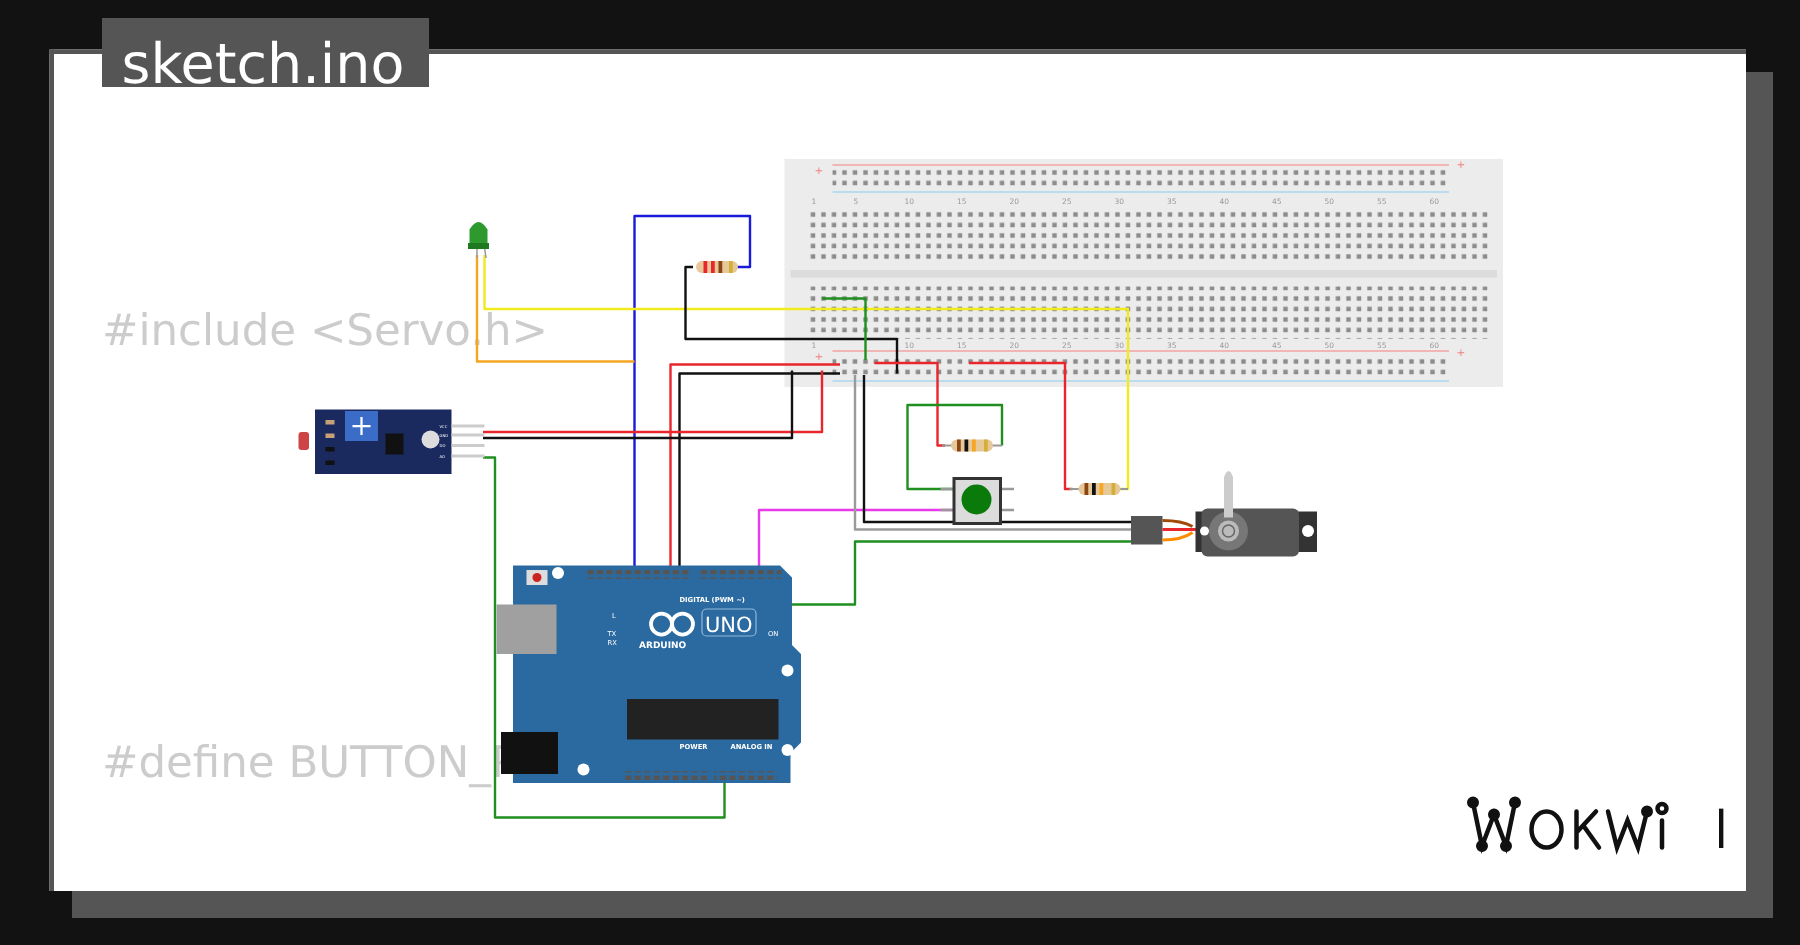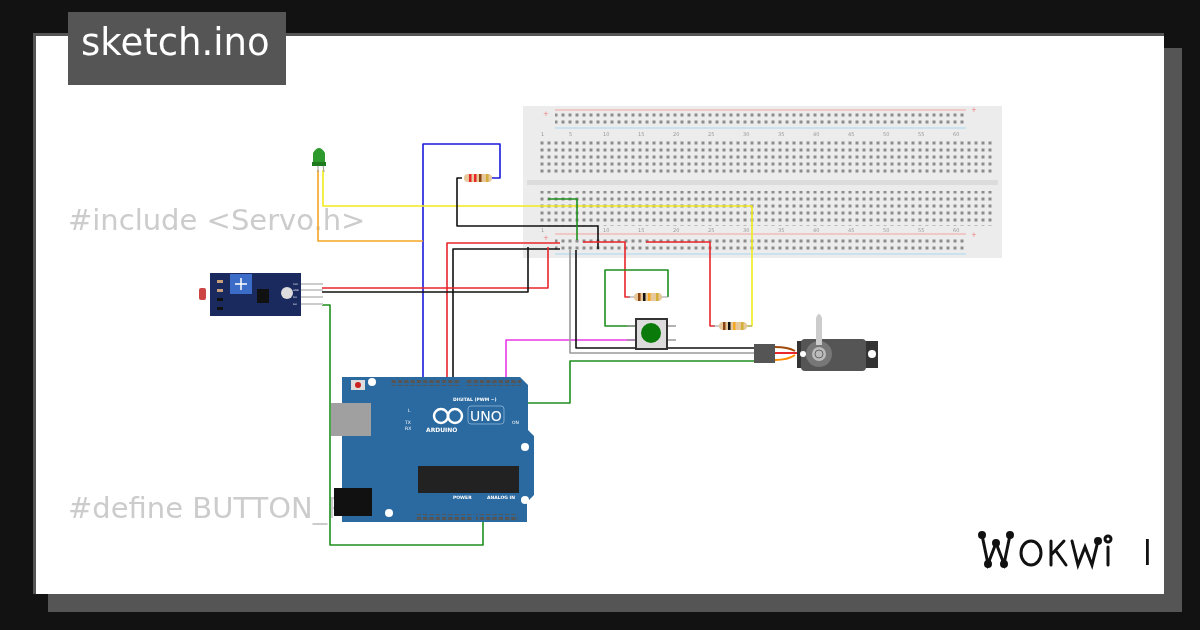--- a/index.html
+++ b/index.html
@@ -1,19 +1,19 @@
 <!DOCTYPE html>
 <html><head>
 <meta charset="utf-8">
 <style>
   html, body { margin:0; padding:0; }
   body { width:1200px; height:630px; background:#121212; position:relative; overflow:hidden; font-family:"DejaVu Sans", sans-serif; }
   .shadow { position:absolute; left:48px; top:48px; width:1134px; height:564px; background:#555555; }
   .card { position:absolute; left:33px; top:33px; width:1131px; height:561px; background:#ffffff; border:3px solid #555555; border-right:none; border-bottom:none; overflow:hidden; box-sizing:border-box; }
-  .title-tab { position:absolute; left:68px; top:12px; width:218px; height:73px; background:#555555; color:#ffffff; font-size:37px; line-height:61px; padding-left:13px; box-sizing:border-box; z-index:5; }
+  .title-tab { position:absolute; left:68px; top:12px; width:218px; height:46px; background:#555555; color:#ffffff; font-size:37px; line-height:61px; padding-left:13px; box-sizing:border-box; z-index:5; }
   .code { position:absolute; left:32px; top:64px; color:#cccccc; font-size:29px; line-height:48px; white-space:pre; }
   .code div { height:48px; }
   .circuit { position:absolute; left:0; top:0; }
   .logo { position:absolute; left:976px; top:527px; z-index:4; }
 </style>
 </head>
 <body>
 
 <div class="shadow"></div>
 

